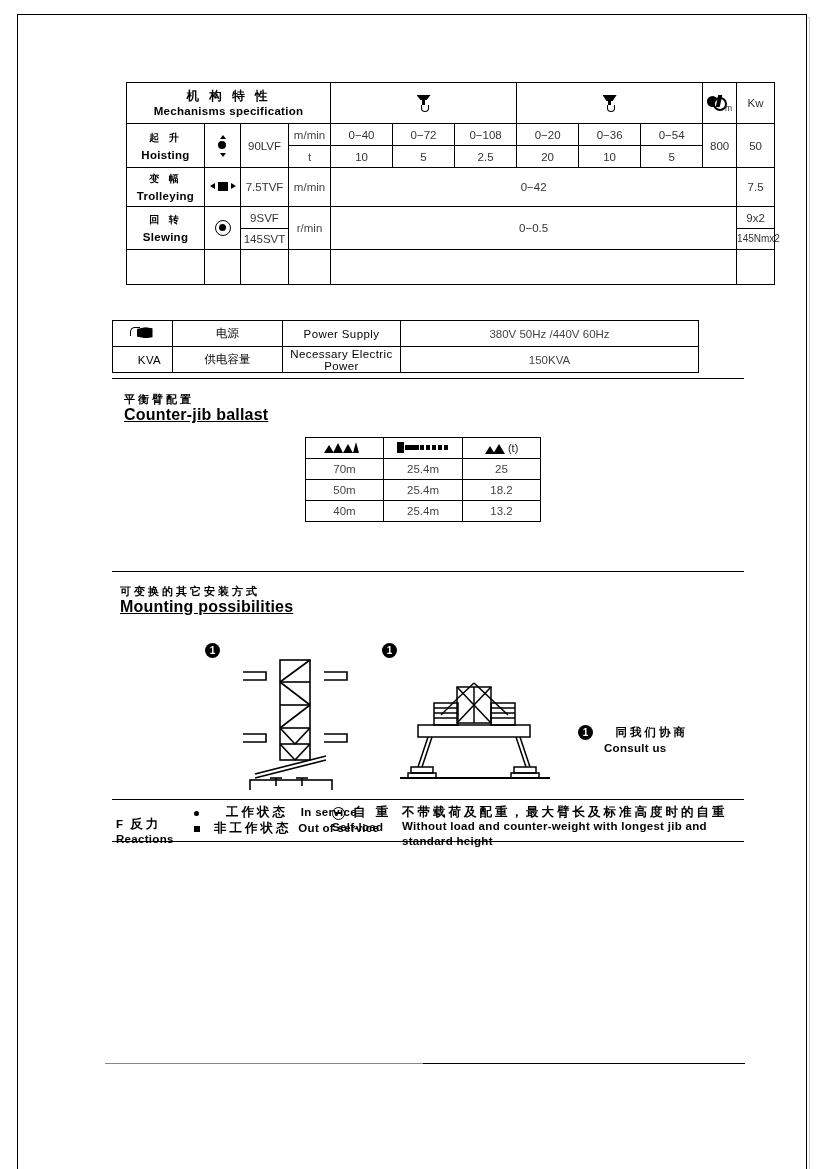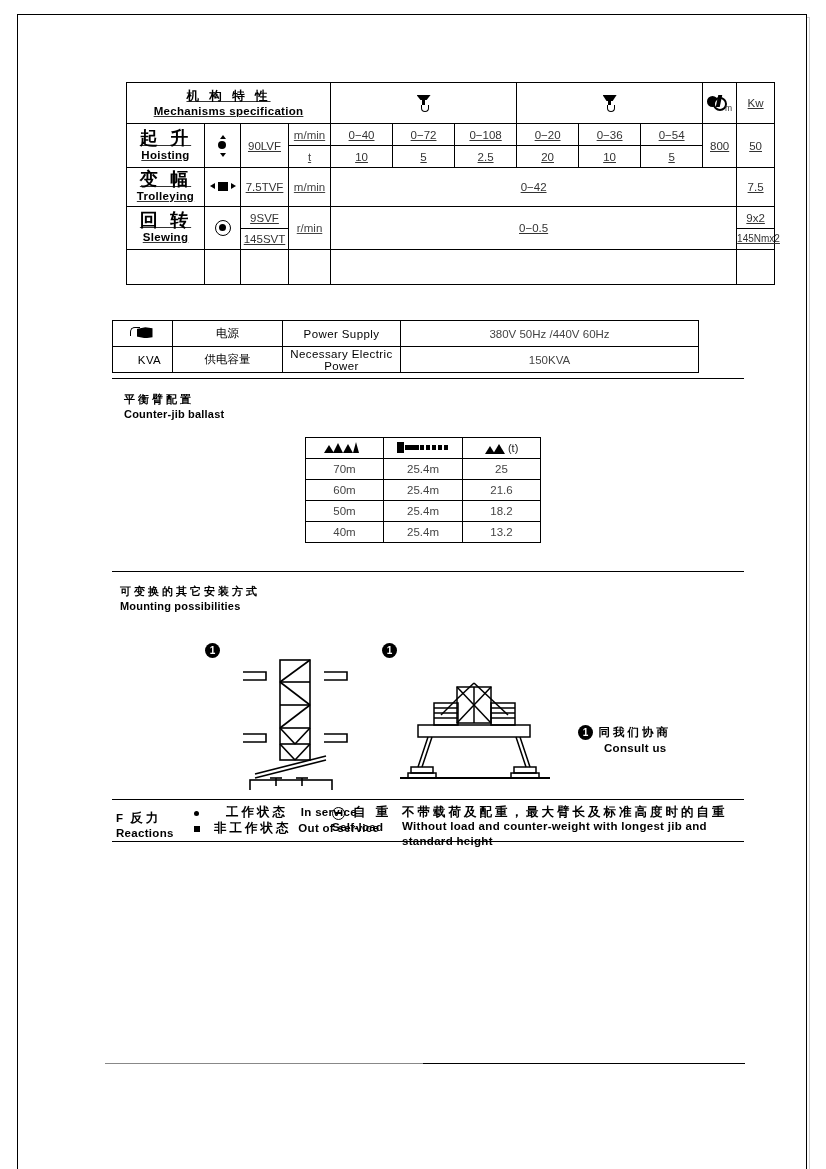--- a/index.html
+++ b/index.html
@@ -8,28 +8,28 @@
   .page-frame.shadow{left:20px;top:17px;border-color:#cfcfcf;border-width:1px;z-index:0;}
   .content{position:absolute;left:0;top:0;width:826px;height:1169px;z-index:2;}
 
   
   table.spec{border-collapse:collapse;table-layout:fixed;}
   table.spec td,table.spec th{border:1px solid #000;text-align:center;vertical-align:middle;font-weight:normal;padding:0;}
 
   
   .mech-wrap{position:absolute;left:126px;top:82px;}
   table.mech{width:572px;font-size:11.5px;color:#333;}
-  table.mech td{height:21px;text-decoration:underline;}
+  table.mech td{height:21px;}
   .cn{font-family:"DejaVu Sans",sans-serif;font-weight:bold;color:#000;font-size:12.5px;letter-spacing:3px;}
   .en{font-weight:bold;color:#000;font-size:11.5px;letter-spacing:.3px;}
   .hdr-title{text-align:left;padding-left:14px;}
   .hdr-title .cn{display:block;line-height:17px;}
   .hdr-title .en{display:block;line-height:15px;}
   .rowlabel{text-align:left;padding-left:8px;}
-  .rowlabel .cn{display:block;line-height:18px;font-size:18px;}
+  .rowlabel .cn{display:block;line-height:18px;font-size:10px;}
   .rowlabel .en{display:block;line-height:16px;}
   .sub-split{padding:0;}
   .sub-split div{border-bottom:1px solid #000;height:20px;line-height:20px;}
   .sub-split div:last-child{border-bottom:none;}
   .unit{color:#444;}
 
   
   .ico{display:inline-block;vertical-align:middle;}
   .hook-ico{width:16px;height:20px;position:relative;}
   .hook-ico .cup{position:absolute;left:1px;top:2px;width:14px;height:5px;background:#000;
@@ -70,21 +70,21 @@
   .plug-ico .body{position:absolute;left:7px;top:0;width:16px;height:11px;background:#000;clip-path:polygon(0 15%,55% 0,100% 10%,100% 90%,55% 100%,0 85%);}
   .plug-ico .cord{position:absolute;left:0;top:0;width:9px;height:8px;border:1.6px solid #000;border-right:none;border-bottom:none;border-radius:5px 0 0 0;}
 
   
   .rule{position:absolute;height:0;border-top:1.5px solid #000;}
   .rule.thin{border-top:1px solid #888;}
 
   
   .sec{position:absolute;}
   .sec .cn{display:block;font-family:"DejaVu Sans",sans-serif;font-weight:bold;font-size:11px;line-height:15px;}
-  .sec .en{display:block;font-weight:bold;font-size:11px;line-height:15px;letter-spacing:.2px;}
+  .sec .en{display:block;font-weight:bold;font-size:16px;line-height:15px;letter-spacing:.2px;text-decoration:underline;}
 
   
   .bal-wrap{position:absolute;left:305px;top:437px;}
   table.bal{width:235px;font-size:11.5px;color:#444;}
   table.bal td{height:20px;}
   table.bal td.h{height:20px;}
   .jib-ico{display:inline-block;width:42px;height:11px;position:relative;}
   .jib-ico i{position:absolute;bottom:0;width:0;height:0;border-left:5px solid transparent;border-right:5px solid transparent;border-bottom:10px solid #000;}
   .jib-ico i:nth-child(1){left:0;border-bottom-width:8px;}
   .jib-ico i:nth-child(2){left:9px;}
@@ -286,25 +286,20 @@
       </td>
       <td class="h">
         <span class="wt-ico"><span class="m1"></span><span class="m2"></span></span>
         <span style="color:#222;font-size:11px">(t)</span>
       </td>
     </tr>
     <tr>
       <td>70m</td>
       <td>25.4m</td>
       <td>25</td>
-    </tr>
-    <tr>
-      <td>60m</td>
-      <td>25.4m</td>
-      <td>21.6</td>
     </tr>
     <tr>
       <td>50m</td>
       <td>25.4m</td>
       <td>18.2</td>
     </tr>
     <tr>
       <td>40m</td>
       <td>25.4m</td>
       <td>13.2</td>
@@ -380,28 +375,28 @@
       <rect x="11" y="92" width="22" height="6"></rect>
       <rect x="8" y="98" width="28" height="5"></rect>
       <rect x="114" y="92" width="22" height="6"></rect>
       <rect x="111" y="98" width="28" height="5"></rect>
       <line x1="0" y1="103" x2="150" y2="103" stroke-width="1.8"></line>
     </g>
   </svg>
 
   <div class="consult">
     <span class="numico">1</span>
-    <span class="cn" style="margin-left:1px">同我们协商</span>
+    <span class="cn" style="margin-left:18px">同我们协商</span>
     <span class="en">Consult us</span>
   </div>
 
   <div class="rule" style="left:112px;top:799px;width:632px;"></div>
 
   <div class="legend">
-    <div class="col" style="left:4px;top:8px;">
+    <div class="col" style="left:4px;top:14px;">
       <div style="line-height:15px">
         <span class="en">F</span>
         <span class="cn" style="margin-left:4px">反力</span>
       </div>
       <div class="en" style="line-height:15px">Reactions</div>
     </div>
 
     <div class="col" style="left:82px;top:2px;">
       <div style="line-height:15px">
         <span class="dt"></span>

